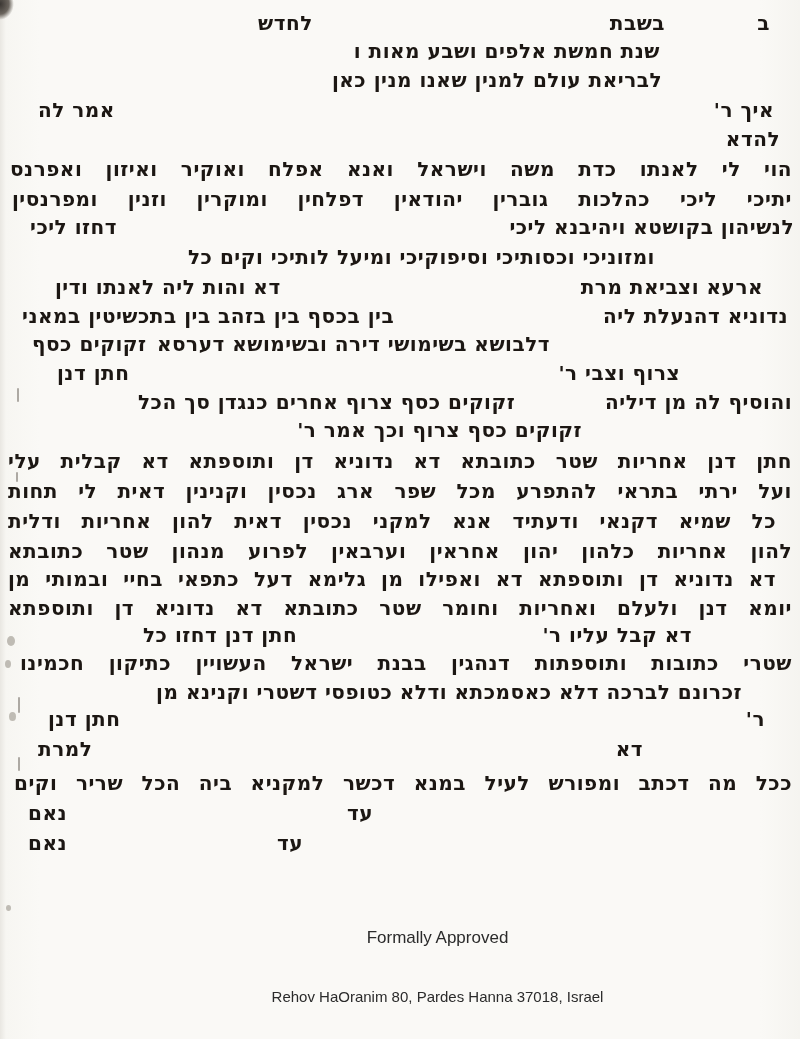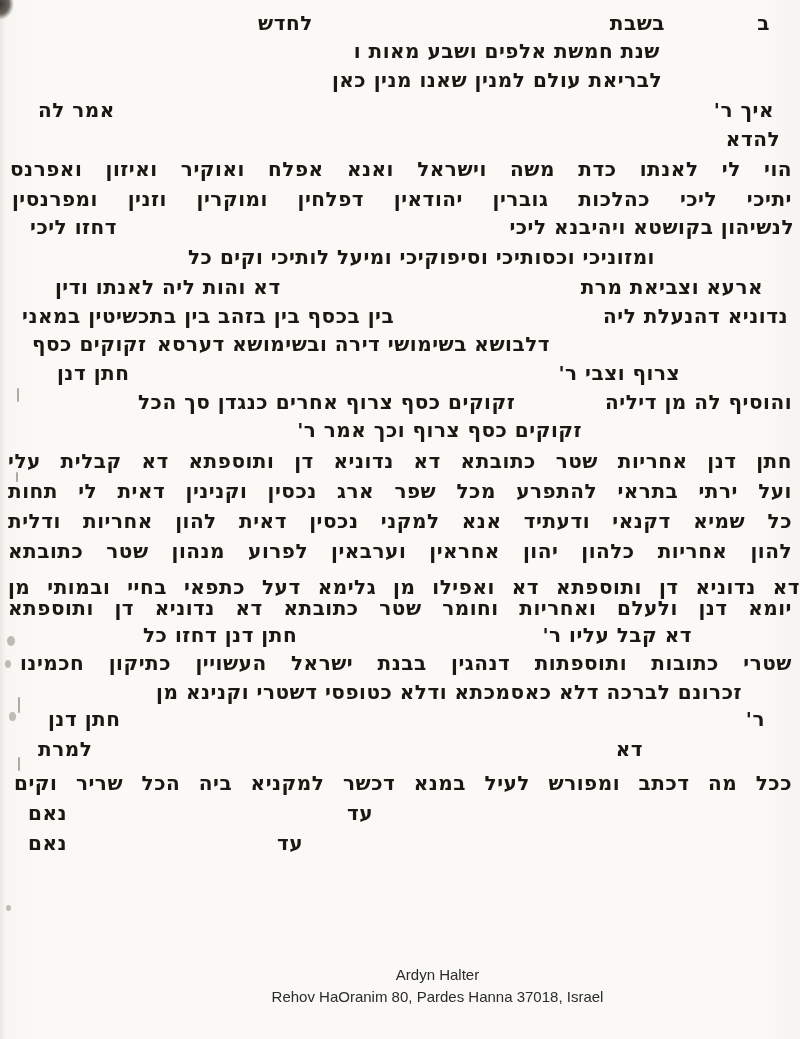--- a/index.html
+++ b/index.html
@@ -74,40 +74,40 @@
       <div class="frag" style="top: 303px; left: 22px;">בין בכסף בין בזהב בין בתכשיטין במאני</div>
       <div class="frag" style="top: 331px; right: 250px;">דלבושא בשימושי דירה ובשימושא דערסא</div>
       <div class="frag" style="top: 331px; left: 32px;">זקוקים כסף</div>
       <div class="frag" style="top: 360px; right: 120px;">צרוף וצבי ר'</div>
       <div class="frag" style="top: 360px; left: 57px;">חתן דנן</div>
       <div class="frag" style="top: 389px; right: 8px;">והוסיף לה מן דיליה</div>
       <div class="frag" style="top: 389px; left: 138px;">זקוקים כסף צרוף אחרים כנגדן סך הכל</div>
       <div class="frag" style="top: 417px; right: 218px;">זקוקים כסף צרוף וכך אמר ר'</div>
       <div class="frag stretch" style="top: 448px; right: 8px; left: 8px;">חתן דנן אחריות שטר כתובתא דא נדוניא דן ותוספתא דא קבלית עלי</div>
       <div class="frag stretch" style="top: 478px; right: 8px; left: 8px;">ועל ירתי בתראי להתפרע מכל שפר ארג נכסין וקנינין דאית לי תחות</div>
-      <div class="frag stretch" style="top: 508px; right: 8px; left: 8px;">כל שמיא דקנאי ודעתיד אנא למקני נכסין דאית להון אחריות ודלית</div>
+      <div class="frag stretch" style="top: 508px; right: 24px; left: 8px;">כל שמיא דקנאי ודעתיד אנא למקני נכסין דאית להון אחריות ודלית</div>
       <div class="frag stretch" style="top: 538px; right: 8px; left: 8px;">להון אחריות כלהון יהון אחראין וערבאין לפרוע מנהון שטר כתובתא</div>
-      <div class="frag stretch" style="top: 566px; right: 0; left: 8px; margin-top: 8px;">דא נדוניא דן ותוספתא דא ואפילו מן גלימא דעל כתפאי בחיי ובמותי מן</div>
+      <div class="frag stretch" style="top: 566px; right: 24px; left: 8px;">דא נדוניא דן ותוספתא דא ואפילו מן גלימא דעל כתפאי בחיי ובמותי מן</div>
       <div class="frag stretch" style="top: 595px; right: 8px; left: 8px;">יומא דנן ולעלם ואחריות וחומר שטר כתובתא דא נדוניא דן ותוספתא</div>
       <div class="frag" style="top: 622px; right: 108px;">דא קבל עליו ר'</div>
       <div class="frag" style="top: 622px; left: 143px;">חתן דנן דחזו כל</div>
       <div class="frag stretch" style="top: 650px; right: 8px; left: 20px;">שטרי כתובות ותוספתות דנהגין בבנת ישראל העשויין כתיקון חכמינו</div>
       <div class="frag" style="top: 679px; right: 58px;">זכרונם לברכה דלא כאסמכתא ודלא כטופסי דשטרי וקנינא מן</div>
       <div class="frag" style="top: 706px; right: 35px;">ר'</div>
       <div class="frag" style="top: 706px; left: 48px;">חתן דנן</div>
       <div class="frag" style="top: 736px; right: 157px;">דא</div>
       <div class="frag" style="top: 736px; left: 38px;">למרת</div>
       <div class="frag stretch" style="top: 770px; right: 8px; left: 14px;">ככל מה דכתב ומפורש לעיל במנא דכשר למקניא ביה הכל שריר וקים</div>
       <div class="frag" style="top: 800px; left: 347px;">עד</div>
       <div class="frag" style="top: 800px; left: 28px;">נאם</div>
       <div class="frag" style="top: 830px; left: 277px;">עד</div>
       <div class="frag" style="top: 830px; left: 28px;">נאם</div>
     </div>
 
-  <div class="footer-line small" style="top:965px;">Ardyn Halter</div>
+  <div class="footer-line big" style="top:927px;">Formally Approved</div>
   <div class="footer-line small" style="top:987px;">Rehov HaOranim 80, Pardes Hanna 37018, Israel</div>
 
   <div class="artifact corner-blob"></div>
   <div class="artifact tickmark" style="left:17px;top:388px;height:14px;"></div>
   <div class="artifact tickmark" style="left:16px;top:472px;height:10px;"></div>
   <div class="artifact tickmark" style="left:18px;top:697px;height:16px;"></div>
   <div class="artifact tickmark" style="left:18px;top:757px;height:14px;"></div>
   <div class="artifact speckle" style="left:7px;top:636px;width:8px;height:10px;"></div>
   <div class="artifact speckle" style="left:5px;top:660px;width:6px;height:8px;"></div>
   <div class="artifact speckle" style="left:9px;top:712px;width:7px;height:9px;"></div>

